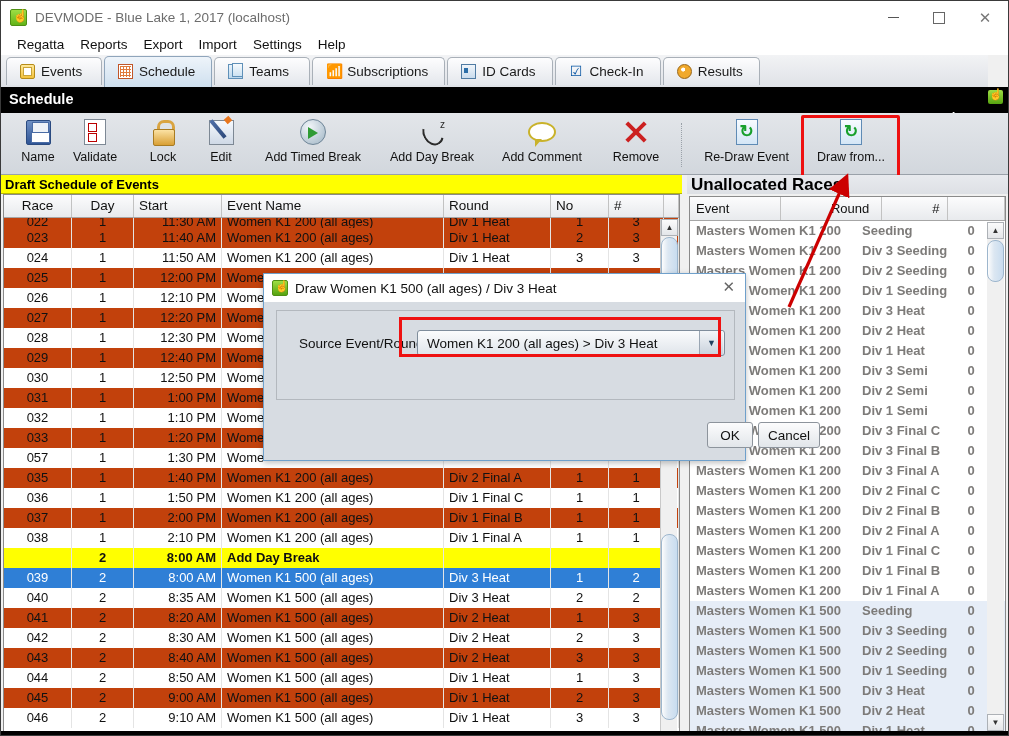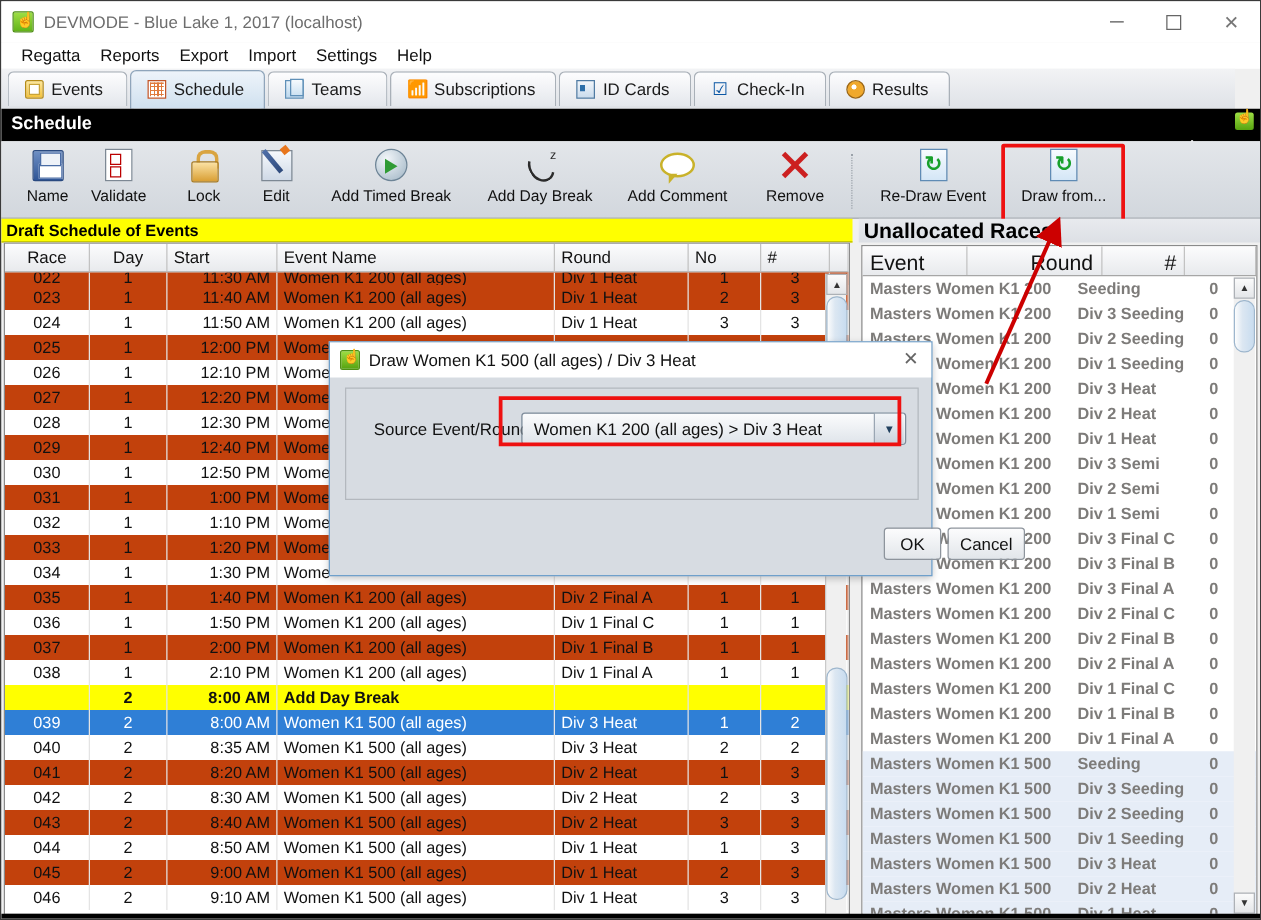--- a/index.html
+++ b/index.html
@@ -150,21 +150,21 @@
      border:1px solid #9db6cd;border-radius:8px;}
 
   
   .rightpanel { position:absolute; left:686px; top:174px; width:321px; height:560px; }
   .unalloc { position:absolute; left:0; top:0; width:321px; height:19px;
      background:linear-gradient(#e8eaee,#dde0e5); color:#000; font-weight:bold; font-size:17px;
      padding-left:4px; line-height:19px; }
   .rgrid { position:absolute; left:2px; top:21px; width:317px; height:536px;
      background:#fff; border:1px solid #8a8a8a; overflow:hidden; }
   .rhead { display:flex; height:24px; background:linear-gradient(#fcfcfd,#e8eaed);
-     border-bottom:1px solid #a6a6a6; font-size:17px; color:#111;gap:44px; }
+     border-bottom:1px solid #a6a6a6; font-size:13px; color:#111;gap:44px; }
   .rhead > div { border-right:1px solid #c2c2c2; padding:4px 6px 0 6px; }
   .rrow { display:flex; height:20px; font-size:13px; line-height:20px;
      color:#7d7b79; font-weight:bold; }
   .rrow.tint { background:#e6edf7; }
   .rrow > div { padding:0 6px; white-space:nowrap; overflow:hidden;}
   .rc-ev{width:166px;} .rc-rd{width:100px;} .rc-n{width:30px;text-align:center;}
   .rvscroll { position:absolute; right:1px; top:25px; width:17px; height:509px; background:#f0f0f0;}
 
   
   .arrowsvg { position:absolute; left:740px; top:170px; width:130px; height:150px; pointer-events:none;}
@@ -460,21 +460,21 @@
             <div class="c-race">033</div>
             <div class="c-day">1</div>
             <div class="c-start">1:20 PM</div>
             <div class="c-ev">Wome</div>
             <div class="c-round"></div>
             <div class="c-no"></div>
             <div class="c-num"></div>
             <div class="c-pad"></div>
           </div>
           <div class="grow">
-            <div class="c-race">034</div>
+            <div class="c-race">057</div>
             <div class="c-day">1</div>
             <div class="c-start">1:30 PM</div>
             <div class="c-ev">Wome</div>
             <div class="c-round"></div>
             <div class="c-no"></div>
             <div class="c-num"></div>
             <div class="c-pad"></div>
           </div>
           <div class="grow alt">
             <div class="c-race">035</div>

